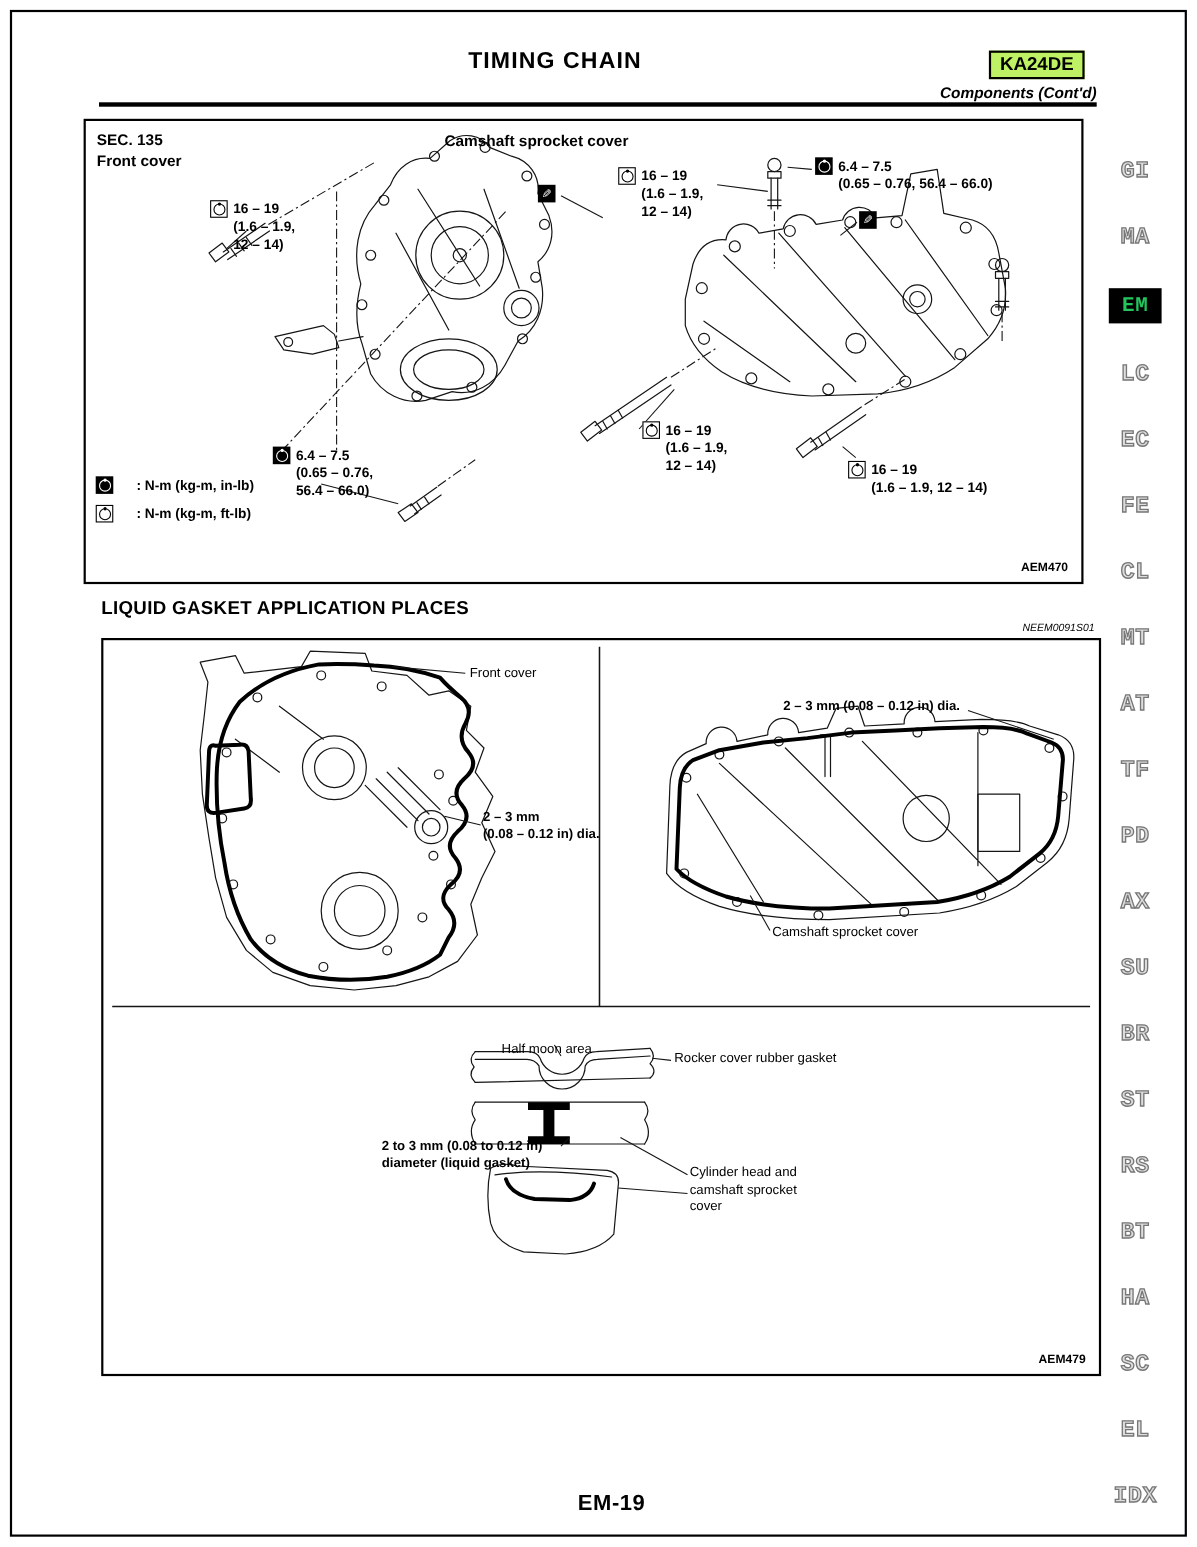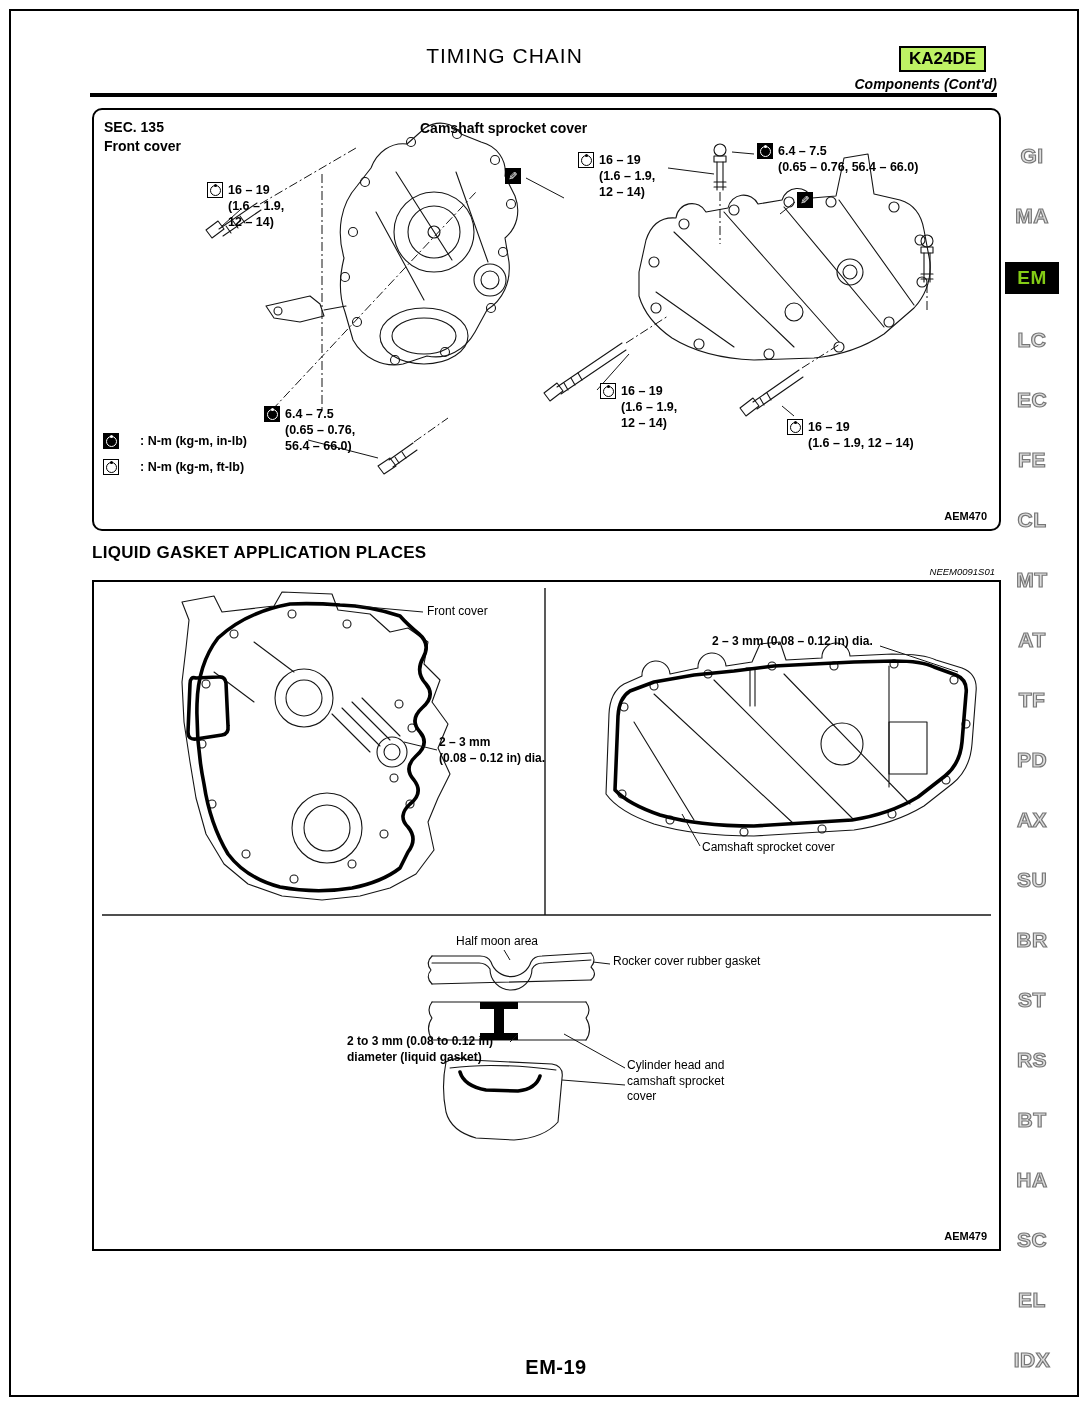--- a/index.html
+++ b/index.html
@@ -1,31 +1,31 @@
 <!DOCTYPE html>
 <html><head>
 <meta charset="utf-8">
 <style>
   html,body{margin:0;padding:0;background:#fff;}
   body{font-family:"Liberation Sans","DejaVu Sans",sans-serif;color:#000;}
   .page{position:relative;width:1088px;height:1406px;background:#fff;overflow:hidden;}
   .page-border{position:absolute;inset:9px;border:2px solid #000;pointer-events:none;}
 
-  .title{position:absolute;left:0;top:44px;width:1009px;text-align:center;font-size:21px;font-weight:normal;letter-spacing:1px;}
+  .title{position:absolute;left:0;top:44px;width:1009px;text-align:center;font-size:21px;font-weight:bold;letter-spacing:1px;}
   .badge{position:absolute;left:899px;top:46px;border:2.5px solid #000;font-weight:bold;font-size:17px;padding:1px 8px;background:#bef264;}
   .subtitle{position:absolute;right:91px;top:76px;font-size:14px;font-weight:bold;font-style:italic;}
   .hrule{position:absolute;left:90px;top:93px;width:907px;height:4px;background:#000;}
 
   .sidebar{position:absolute;left:996px;top:142px;width:72px;display:flex;flex-direction:column;align-items:center;}
   .sb-item{height:28px;margin-bottom:32px;display:flex;align-items:center;justify-content:center;
-           font-size:21px;font-weight:bold;color:#ddd;-webkit-text-stroke:1.2px #777;letter-spacing:0.5px;}
-  .sb-item.active{background:#000;color:#84cc16;-webkit-text-stroke:0;padding:2px 12px;font-size:19px;}
+           font-size:21px;font-weight:bold;color:#ddd;-webkit-text-stroke:1.2px #777;letter-spacing:0.5px;font-family:Liberation Mono, monospace;}
+  .sb-item.active{background:#000;color:#22c55e;-webkit-text-stroke:0;padding:2px 12px;font-size:19px;}
 
   .figbox{position:absolute;border:2px solid #000;background:#fff;}
-  #fig1{left:92px;top:108px;width:905px;height:419px;border-radius:10px;}
+  #fig1{left:76px;top:108px;width:905px;height:419px;}
   #fig2{left:92px;top:580px;width:905px;height:667px;}
   .art{position:absolute;left:0;top:0;width:100%;height:100%;}
 
   .seclabel{position:absolute;left:10px;top:8px;font-size:14px;font-weight:bold;line-height:1.35;white-space:pre-line;}
   .partlabel{position:absolute;left:326px;top:10px;font-size:14px;font-weight:bold;}
 
   .callout{position:absolute;display:flex;gap:5px;align-items:flex-start;font-size:12.5px;font-weight:bold;line-height:1.28;}
   .callout .txt{white-space:pre-line;}
 
   .ticon{width:16px;height:16px;flex:0 0 auto;position:relative;display:inline-block;box-sizing:border-box;margin-top:0px;}
@@ -316,21 +316,21 @@
         <path d="M531,486 L470,452"></path>
         <path d="M531,503 L468,498"></path>
       </g>
     </svg>
 
     <div class="flabel" style="left:333px;top:22px;">Front cover</div>
     <div class="flabel b" style="left:345px;top:153px;">2 – 3 mm
 (0.08 – 0.12 in) dia.</div>
     <div class="flabel b" style="left:618px;top:52px;">2 – 3 mm (0.08 – 0.12 in) dia.</div>
     <div class="flabel" style="left:608px;top:258px;">Camshaft sprocket cover</div>
-    <div class="flabel" style="left:362px;top:352px;">Half moon area</div>
+    <div class="flabel" style="left:362px;top:364px;">Half moon area</div>
     <div class="flabel" style="left:519px;top:372px;">Rocker cover rubber gasket</div>
     <div class="flabel b" style="left:253px;top:452px;">2 to 3 mm (0.08 to 0.12 in)
 diameter (liquid gasket)</div>
     <div class="flabel" style="left:533px;top:476px;">Cylinder head and
 camshaft sprocket
 cover</div>
     <div class="figcode">AEM479</div>
   </div>
 
   <div class="pagenum">EM-19</div>

